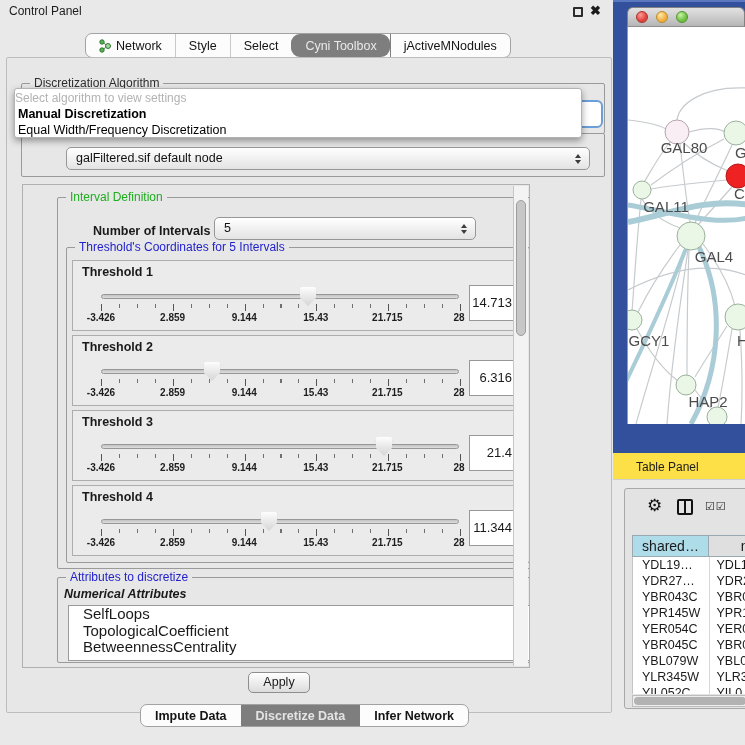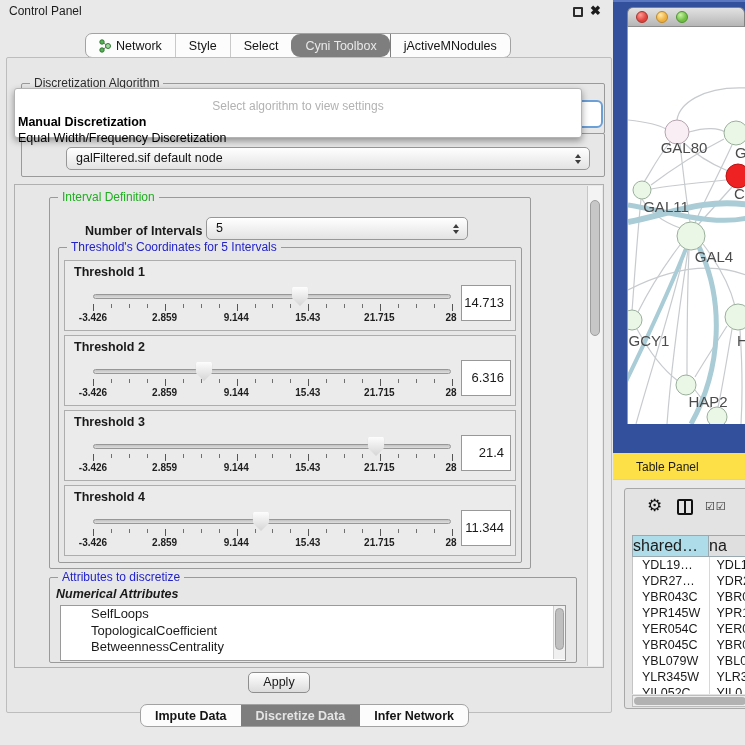--- a/index.html
+++ b/index.html
@@ -43,26 +43,26 @@
   .stepper .tup { width:0; height:0; border-left:3.5px solid transparent; border-right:3.5px solid transparent; border-bottom:4.5px solid #3c3c3c; }
   .stepper .tdn { width:0; height:0; border-left:3.5px solid transparent; border-right:3.5px solid transparent; border-top:4.5px solid #3c3c3c; }
 
   
   .combo-ghost { left:569px; top:42px; width:27px; height:28px; background:#fff;
     border:2px solid #6b9fd8; border-radius:6px; }
 
   
   .popup { left:7px; top:30px; width:568px; height:50px; background:#fff;
     border:1px solid #b3b3b3; border-radius:3px; box-shadow:0 3px 7px rgba(0,0,0,.38); z-index:30; }
-  .popup .hint { height:16px; line-height:16px; text-align:center; color:#b2b2b2; font-size:12px; margin-top:9px; }
+  .popup .hint { height:16px; line-height:16px; color:#b2b2b2; font-size:12px; margin-top:1px; }
   .popup .opt  { height:16px; line-height:16px; padding-left:3px; font-size:12.5px; color:#000; }
   .popup .opt.b { font-weight:bold; }
 
   
-  .scrollpanel { left:7px; top:126px; width:590px; height:484px; border:1px solid #b0b0b0; background:#e7e7e7; overflow:hidden; }
+  .scrollpanel { left:15px; top:126px; width:508px; height:484px; border:1px solid #b0b0b0; background:#e7e7e7; overflow:hidden; }
   .sb-v { position:absolute; right:1px; top:1px; width:15px; height:480px; background:#f3f3f3; border-left:1px solid #c6c6c6; }
   .sb-v .thumb { position:absolute; left:2px; top:14px; width:10px; height:136px; background:#c7c7c7; border:1px solid #9e9e9e; border-radius:6px; }
 
   
   .grp-int { left:34px; top:12px; width:482px; height:372px; }
   .noi-label { left:35px; top:26px; font-weight:bold; font-size:12.5px; }
   .noi-combo { left:156px; top:19px; width:262px; height:23px; }
   .grp-thr { left:8px; top:49px; width:464px; height:316px; }
 
   .tblock { position:absolute; left:5px; width:452px; height:71px; background:#ebebeb; border:1px solid #adadad; }
@@ -83,21 +83,21 @@
   .scale span:nth-child(3){left:40%} .scale span:nth-child(4){left:60%}
   .scale span:nth-child(5){left:80%} .scale span:nth-child(6){left:100%}
   .val { position:absolute; left:396px; top:24px; width:50px; height:36px; background:#fff;
     border:1px solid #989898; font-size:13px; text-align:right; line-height:34px; padding-right:6px; }
 
   
   .grp-attr { left:34px; top:392px; width:528px; height:86px; }
   .na-label { left:6px; top:9px; font-weight:bold; font-size:12.5px;font-style:italic; }
   .attr-list { position:absolute; left:10px; top:27px; width:506px; height:56px; background:#fff;
     border:1px solid #9a9a9a; overflow:hidden; }
-  .attr-list .li { padding-left:30px; font-size:13px; line-height:16.5px; white-space:nowrap; }
+  .attr-list .li { padding-left:14px; font-size:15px; line-height:16.5px; white-space:nowrap; }
   .sb-list { position:absolute; right:1px; top:1px; width:12px; height:53px; background:#f0f0f0; border-left:1px solid #d0d0d0; }
   .sb-list .thumb { position:absolute; left:1px; top:2px; width:9px; height:42px; background:#bfbfbf; border:1px solid #9e9e9e; border-radius:5px; }
 
   .apply { left:241px; top:614px; width:62px; height:21px; background:linear-gradient(#ffffff,#dcdcdc);
     border:1px solid #8e8e8e; border-radius:5px; font-size:12.5px; text-align:center; line-height:19px; }
 
   
   .btabs { left:140px; top:704px; height:23px; display:flex; background:#fcfcfc;
     border:1px solid #a2a2a2; border-radius:7px; overflow:hidden; z-index:5; }
   .btabs .seg { display:flex; align-items:center; padding:0 14px; font-size:12.5px; font-weight:bold;
@@ -122,21 +122,21 @@
   .tp-body { left:613px; top:480px; width:132px; height:265px; background:#e9e9e9; }
   .tp-inner { position:absolute; left:11px; top:8px; width:130px; height:221px; background:#e3e3e3;
     border:1px solid #a8a8a8; border-radius:3px; }
   .gear { position:absolute; left:22px; top:6px; font-size:17px; color:#111; }
   .split-ic { position:absolute; left:52px; top:10px; width:16px; height:16px; border:2px solid #111; border-radius:2px; }
   .split-ic::after { content:""; position:absolute; left:5px; top:0; width:2px; height:12px; background:#111; }
   .checks { position:absolute; left:80px; top:11px; font-size:11px; letter-spacing:1px; color:#222; }
 
   .tbl { position:absolute; left:7px; top:46px; width:160px; }
   .thead { display:flex; height:22px; }
-  .th { border:1px solid #9aa9b0; font-size:16px; line-height:20px; overflow:hidden; white-space:nowrap; }
+  .th { border:1px solid #9aa9b0; font-size:14px; text-align:center; line-height:20px; overflow:hidden; white-space:nowrap; }
   .th.c1 { width:77px; background:#aedce9; }
   .th.c2 { width:80px; background:#dfdfdf; border-left:none; }
   .tbody { height:137px; overflow:hidden; background:#fff; width:157px; border-left:1px solid #c4c4c4; }
   .trow { display:flex; height:16px; }
   .td { font-size:12.5px; line-height:16px; white-space:nowrap; overflow:hidden; }
   .td.c1 { width:77px; padding-left:9px; border-right:1px solid #d8d8d8; }
   .td.c2 { width:80px; padding-left:7px; }
   .hsb { position:absolute; left:7px; top:206px; width:121px; height:12px; background:#ededed; border:1px solid #bdbdbd; }
   .hsb .thumb { position:absolute; left:1px; top:1px; width:112px; height:8px; background:#b2b2b2; border-radius:4px; }
 

